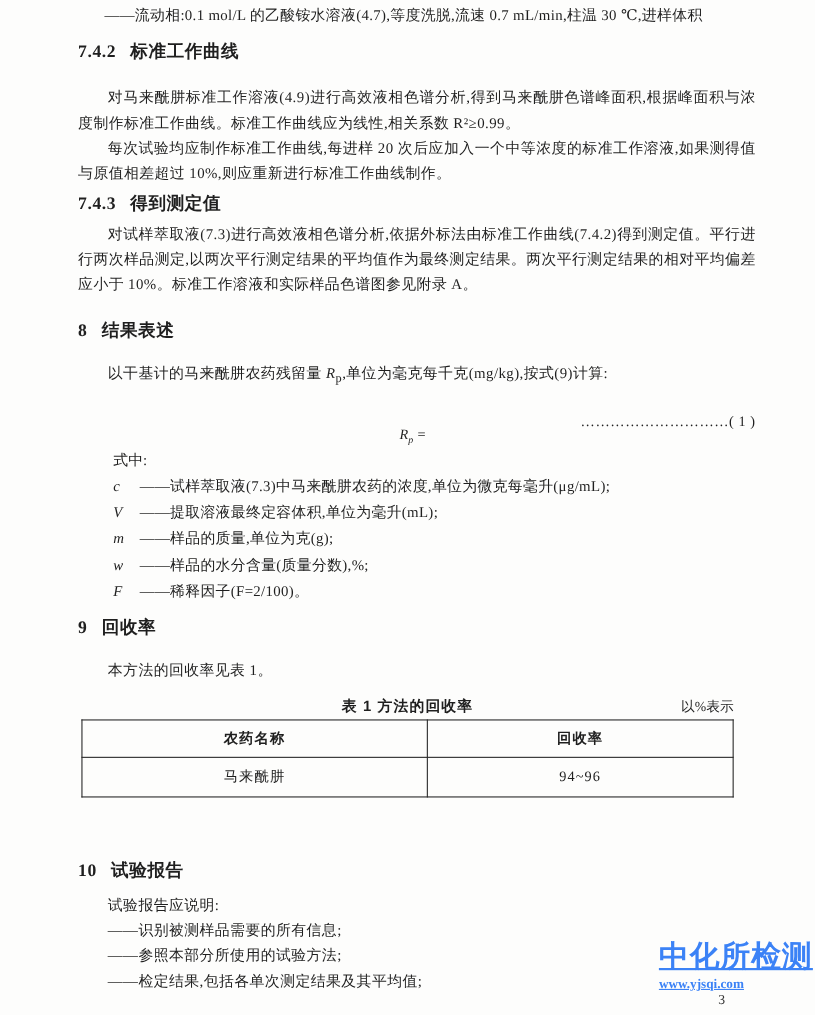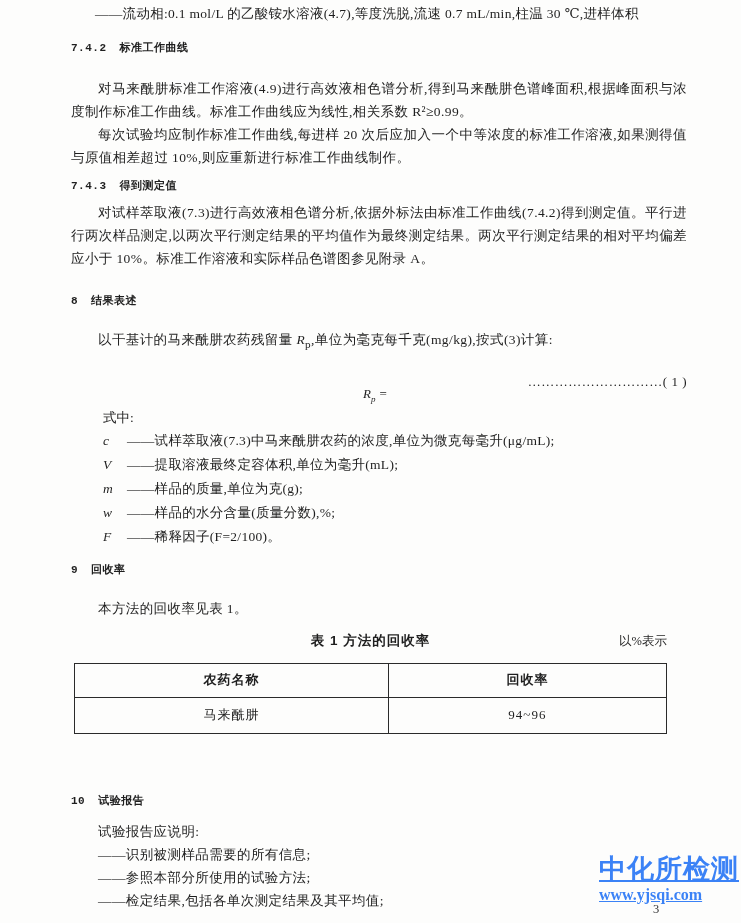--- a/index.html
+++ b/index.html
@@ -16,22 +16,22 @@
   }
   .content { position:absolute; left:71px; top:0; width:616px; }
 
   
   .intro { padding-top:0; line-height:27px; letter-spacing:0.3px; }
   .intro .l1 { margin-left:24px; }
   .intro .l2 { margin-left:59px; }
 
   
   .h {
-    font-family:Liberation Mono, monospace;
-    font-weight:700; font-size:11px; line-height:18px;
+    font-family:Liberation Serif, serif;
+    font-weight:700; font-size:16px; line-height:18px;
     letter-spacing:0.5px;
   }
   .h .hnum { margin-right:13px; }
 
   
   .p {
     text-align:justify; text-indent:2em;
     line-height:23px; letter-spacing:0.4px;
   }
   .noj { text-align:left; }
@@ -61,21 +61,21 @@
     position:relative; width:593px; margin-left:3px; margin-top:12px;
     height:18px; line-height:18px;
   }
   .tblcaption .cap {
     position:absolute; left:0; right:0; text-align:center;
     font-family:Liberation Sans, sans-serif; font-weight:700;
     letter-spacing:1px;
   }
   .tblcaption .unit { position:absolute; right:0; font-size:12.5px; }
   table.recovery {
-    width:593px; margin-left:3px; margin-top:13px;
+    width:593px; margin-left:3px; margin-top:3px;
     border-collapse:collapse;
   }
   table.recovery th, table.recovery td {
     border:1.3px solid #2a2a2a; text-align:center;
   }
   table.recovery th {
     height:34px; font-family:"Liberation Sans","DejaVu Sans",sans-serif;
     font-weight:700; font-size:13px; letter-spacing:1px;
   }
   table.recovery td { height:36px; font-size:13px; letter-spacing:1px; }
@@ -85,21 +85,21 @@
   .items .p { text-indent:2em; line-height:23px; }
 
   
   .watermark { position:absolute; right:2px; top:853px; text-align:left; color:#3b82f6;text-decoration:underline; }
   .watermark .wm-title {
     font-family:"Liberation Sans","DejaVu Sans",sans-serif;
     font-weight:700; font-size:27px; line-height:32px; letter-spacing:1px;
   }
   .watermark .wm-url {
     font-family:"Liberation Serif","DejaVu Serif",serif;
-    font-weight:700; font-size:16px; line-height:19px;
+    font-weight:700; font-size:12px; line-height:19px;
   }
   .pagenum {
     position:absolute; left:653px; top:902px;
     font-size:12.5px; color:#333;
   }
 
   
   .mt-h742 { margin-top:12px; }
   .mt-p1 { margin-top:20px; }
   .mt-h743 { margin-top:8px; }
@@ -130,21 +130,21 @@
 
     <div class="h mt-h743">
       <span class="hnum">7.4.3</span><span>得到测定值</span>
     </div>
     <div class="p mt-p743">对试样萃取液(7.3)进行高效液相色谱分析,依据外标法由标准工作曲线(7.4.2)得到测定值。平行进行两次样品测定,以两次平行测定结果的平均值作为最终测定结果。两次平行测定结果的相对平均偏差应小于 10%。标准工作溶液和实际样品色谱图参见附录 A。</div>
 
     <div class="h mt-h8">
       <span class="hnum">8</span><span>结果表述</span>
     </div>
     <div class="p mt-lead8">
-      <span>以干基计的马来酰肼农药残留量 </span><i>R</i><sub>p</sub><span>,单位为毫克每千克(mg/kg),按式(3)计算:</span>
+      <span>以干基计的马来酰肼农药残留量 </span><i>R</i><sub>p</sub><span>,单位为毫克每千克(mg/kg),按式(9)计算:</span>
     </div>
 
     <div class="formula">
       <span class="fl"><span>R</span><sub>p</sub><span class="feq">=</span></span>
       <span class="eqno"><span>…………………………</span><span>( 1 )</span></span>
     </div>
 
     <div class="where mt-where">式中:</div>
     <div class="defs">
       <div class="defrow">

